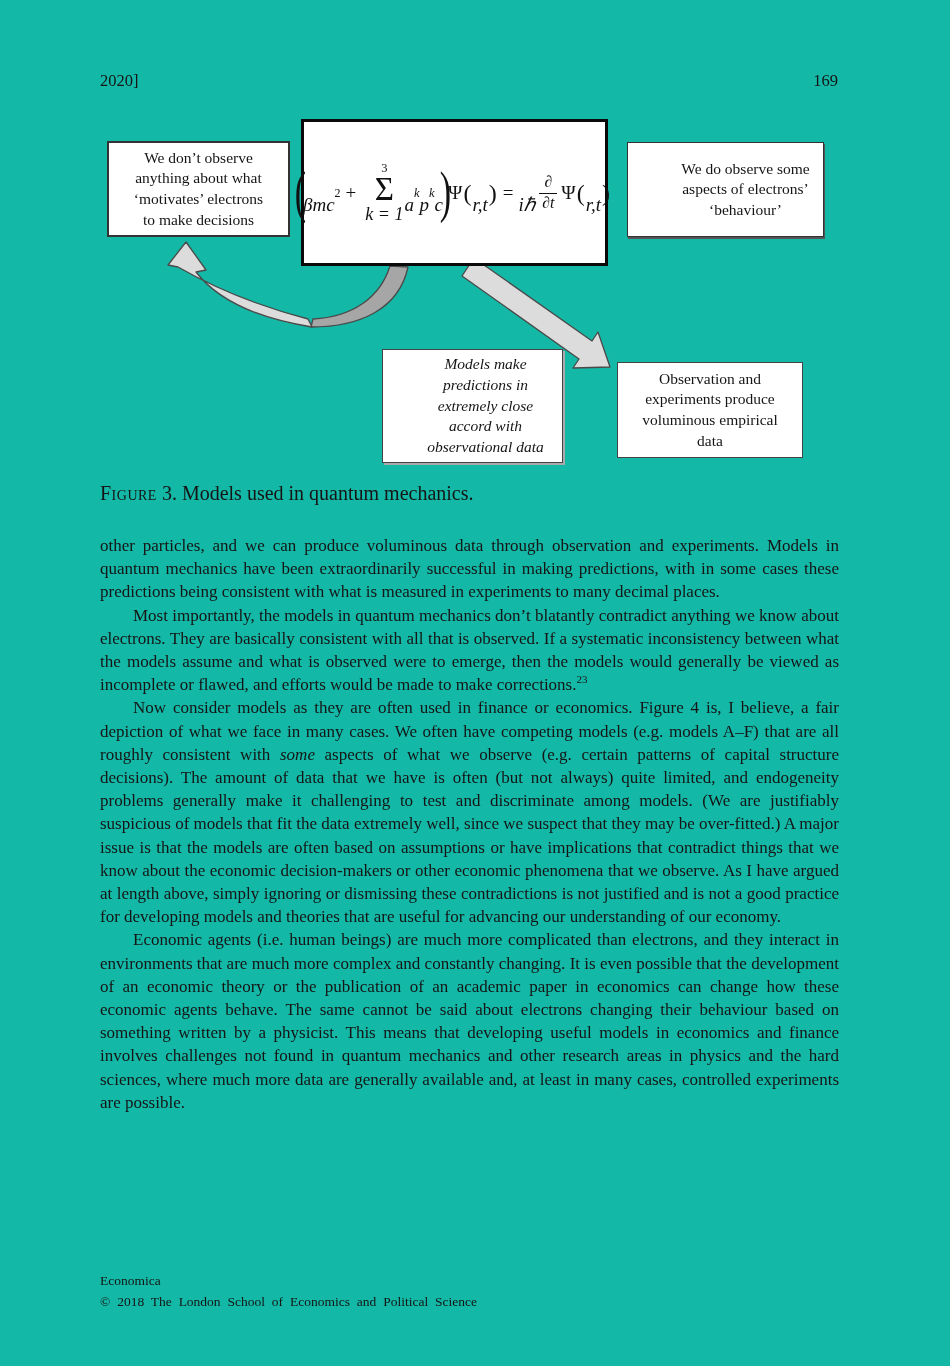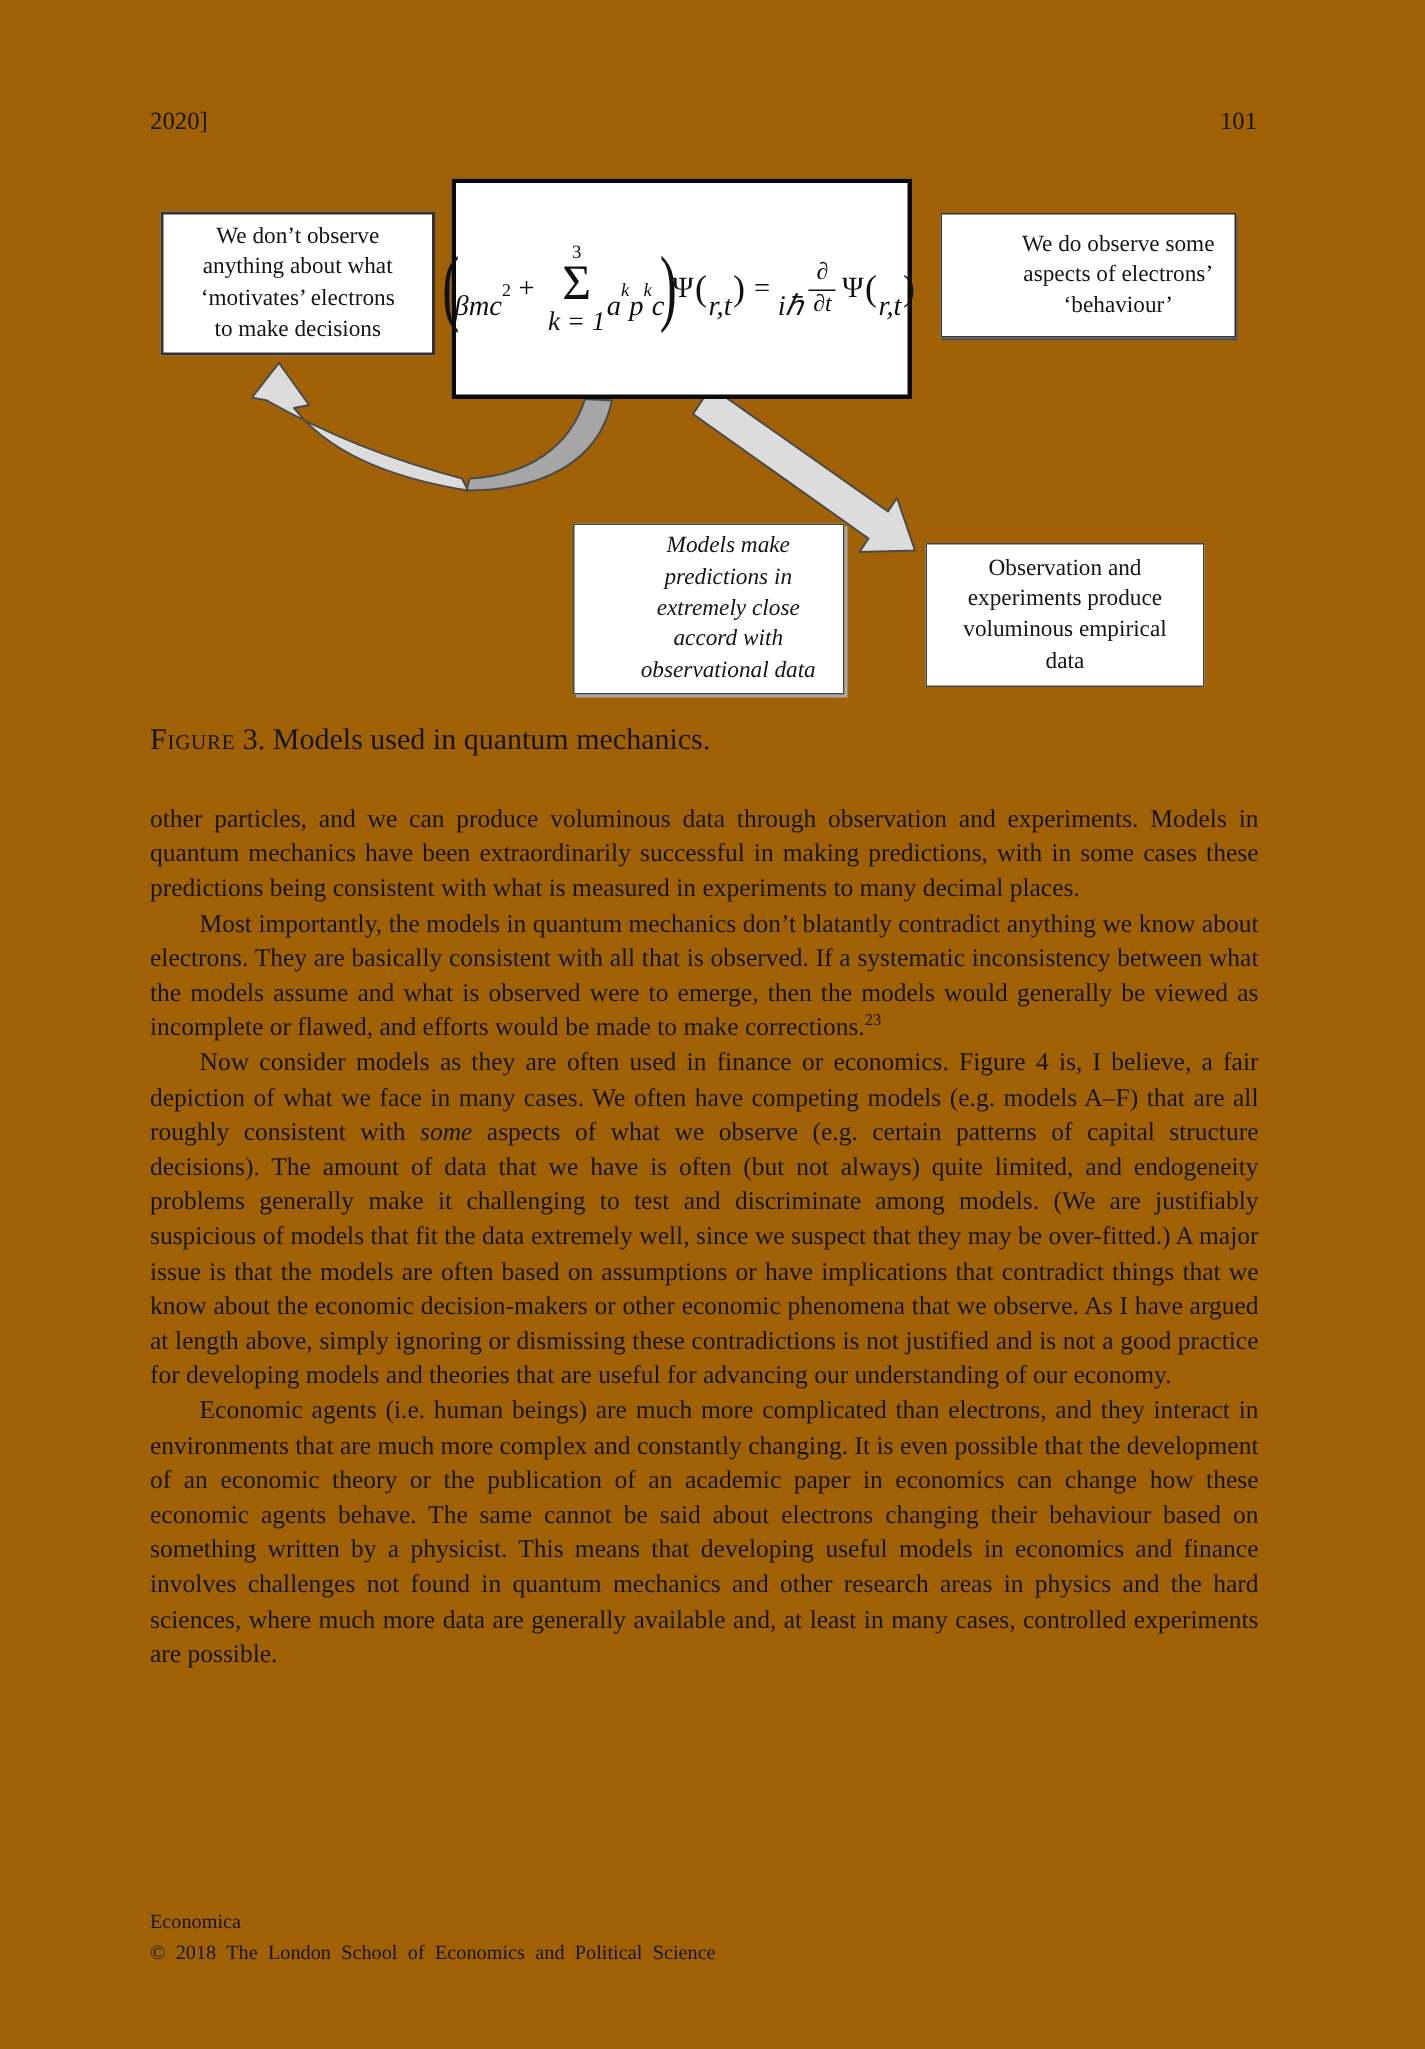--- a/index.html
+++ b/index.html
@@ -1,29 +1,29 @@
 <!DOCTYPE html>
 <html><head>
 <meta charset="utf-8">
 <style>
   html,body{margin:0;padding:0;background:#ffffff;}
-  .page{position:relative;width:950px;height:1366px;background:#a16207;
+  .page{position:relative;width:950px;height:1366px;background:#14b8a6;
         font-family:"Liberation Serif",serif;color:#151515;overflow:hidden;}
 
   
   .hdr-left{position:absolute;left:100px;top:71px;font-size:16.5px;}
   .hdr-title{position:absolute;left:0;right:0;top:73px;text-align:center;font-size:15px;letter-spacing:.7px;}
   .hdr-right{position:absolute;right:112px;top:71px;font-size:16.5px;}
 
   
   .fbox{position:absolute;box-sizing:border-box;background:#fff;display:flex;align-items:center;
         justify-content:center;text-align:center;white-space:pre-line;font-size:15.5px;line-height:1.33;}
   #eqbox{left:301px;top:119px;width:307px;height:147px;border:3.5px solid #0a0a0a;}
   #box-left{left:107px;top:141px;width:183px;height:96px;border:2px solid #333;align-items:center;}
-  #box-right{left:627px;top:142px;width:197px;height:83px;border:1.5px solid #333;box-shadow:1px 2px 0 #555;padding-left:40px;}
+  #box-right{left:627px;top:142px;width:197px;height:95px;border:1.5px solid #333;box-shadow:1px 2px 0 #555;padding-left:40px;}
   #box-mdn{left:185px;top:330px;width:183px;height:95px;border:1.3px solid #444;font-style:italic;}
   #box-mmk{left:382px;top:349px;width:181px;height:114px;border:1.3px solid #444;font-style:italic;box-shadow:2px 2px 0 #aaa;padding-left:26px;}
   #box-obs{left:617px;top:362px;width:186px;height:96px;border:1.3px solid #444;}
 
   svg.arrows{position:absolute;left:0;top:0;pointer-events:none;}
   svg.arrows path{stroke:#4a4a4a;stroke-width:1.3;stroke-linejoin:round;}
 
   
   .eq{display:flex;align-items:center;font-size:19px;white-space:nowrap;color:#111;}
   .eq .itl{font-style:italic;margin-top:25px;}
@@ -54,21 +54,21 @@
   
   .footer-journal{position:absolute;left:100px;top:1273px;font-size:13.5px;}
   .footer-copy{position:absolute;left:100px;top:1294px;font-size:13.5px;word-spacing:3.5px;}
 </style>
 </head>
 <body>
 
 <div class="page">
 
   <span class="hdr-left">2020]</span>
-  <span class="hdr-right">101</span>
+  <span class="hdr-right">169</span>
 
   <svg class="arrows" width="950" height="500" viewBox="0 0 950 500">
     <path d="M 313,319 C 352,317 380,298 390,266 L 408,267 C 399,309 360,327 311,327 Z" fill="#a6a6a6"></path>
     <path d="M 178,267 C 220,291 262,307 308,319 L 312,327 C 262,319 220,303 196,272 L 206,270 L 186,242 L 168,265 Z" fill="#dcdcdc"></path>
     <path d="M 474,258 L 592,341 L 598,332 L 610,367 L 573,368 L 579,359 L 462,276 Z" fill="#dcdcdc"></path>
   </svg>
 
   <div class="fbox" id="eqbox">
     <span class="eq">
       <span class="bp">(</span>

